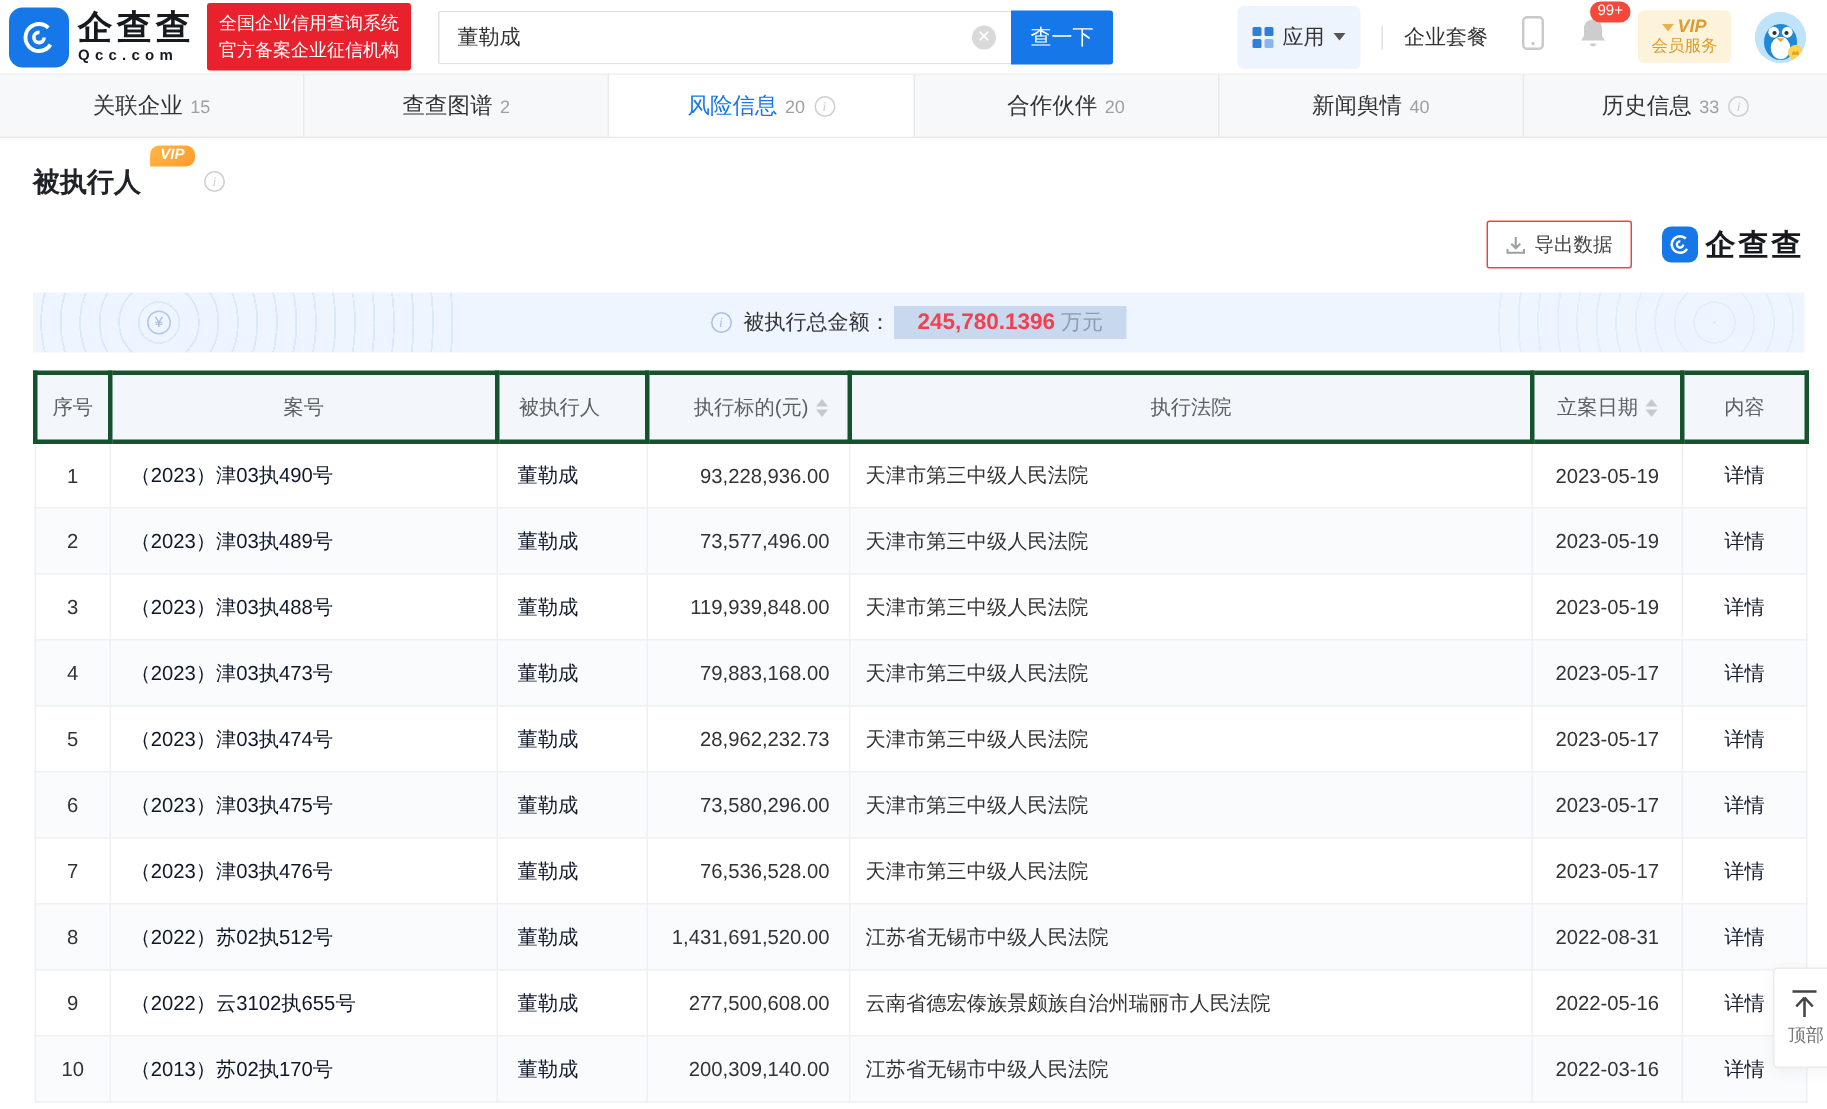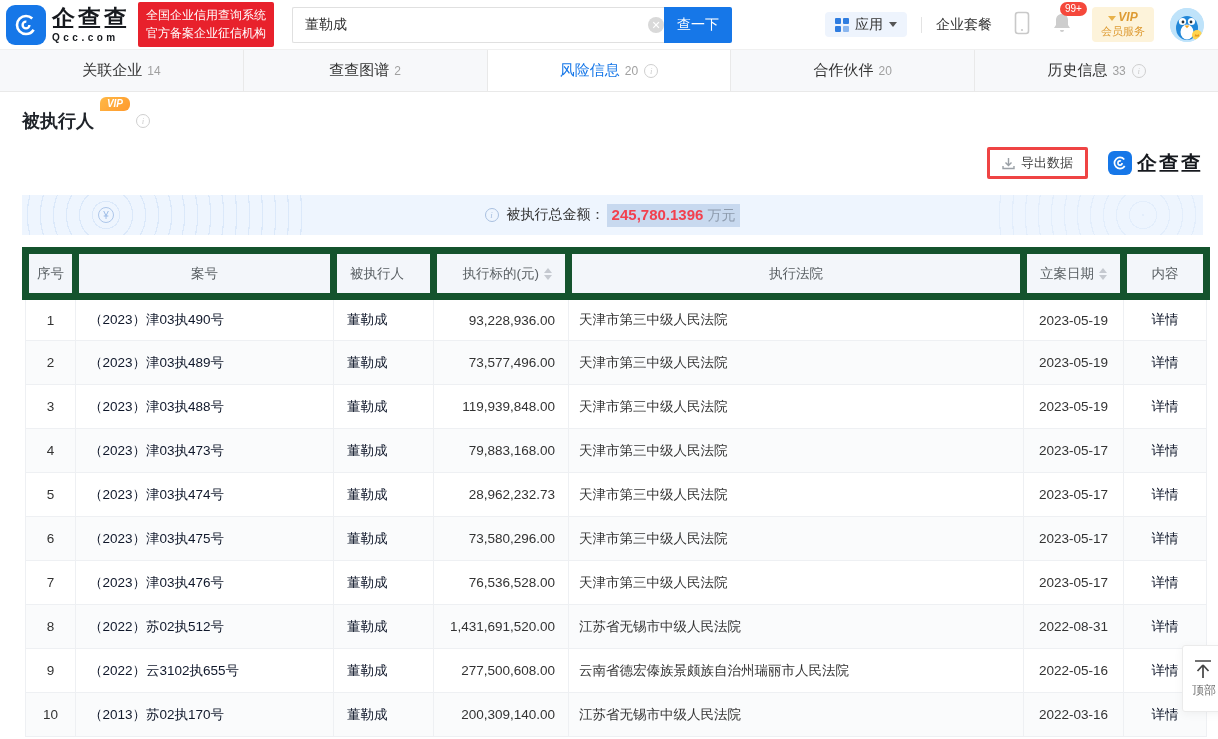--- a/index.html
+++ b/index.html
@@ -10,23 +10,23 @@
   .hdr { height:50px; display:flex; align-items:center; padding:0 14px 0 6px; background:#fff; border-bottom:1px solid #f0f0f0; position:relative; }
   .logo { display:flex; align-items:center; cursor:pointer; }
   .logo-ic { width:40px; height:40px; border-radius:9px; background:#1677e8; display:flex; align-items:center; justify-content:center; }
   .logo-txt { margin-left:6px; line-height:1; }
   .logo-cn { font-size:23px; font-weight:bold; color:#16191e; letter-spacing:3px; }
   .logo-en { font-size:10px; font-weight:bold; color:#16191e; letter-spacing:3.5px; margin-top:3px; }
   .redbadge { margin-left:8px; background:#e8212c; color:#fff; font-size:12px; line-height:1.45; padding:5px 8px; border-radius:2px; white-space:nowrap; }
   .search { display:flex; margin-left:18px; height:36px; }
   .search input { width:382px; height:36px; border:1px solid #e0e0e0; border-right:none; border-radius:2px 0 0 2px; padding:0 30px 0 12px; font-size:14px; color:#333; outline:none; font-family:inherit; }
   .clear-ic { width:16px; height:16px; border-radius:50%; background:#d9d9d9; color:#fff; font-size:11px; line-height:16px; text-align:center; margin-left:-26px; margin-top:10px; cursor:pointer; z-index:2; }
-  .search-btn { width:68px; height:36px; background:#1677e8; color:#fff; border:none; font-size:14px; border-radius:0 2px 2px 0; cursor:pointer; font-family:inherit; }
+  .search-btn { width:68px; height:36px; background:#1677e8; color:#fff; border:none; font-size:14px; border-radius:0 2px 2px 0; cursor:pointer; margin-left:10px; font-family:inherit; }
   .hdr-right { margin-left:auto; display:flex; align-items:center; }
-  .apps-btn { display:flex; align-items:center; background:#eef4fd; border-radius:4px; height:25px; padding:0 10px; cursor:pointer; font-size:14px; color:#333; }
+  .apps-btn { display:flex; align-items:center; background:#eef4fd; border-radius:4px; height:42px; padding:0 10px; cursor:pointer; font-size:14px; color:#333; }
   .apps-btn .caret { width:0; height:0; border-left:4px solid transparent; border-right:4px solid transparent; border-top:5px solid #555; margin-left:6px; }
   .grid-ic { width:14px; height:14px; display:grid; grid-template-columns:6px 6px; grid-template-rows:6px 6px; gap:2px; margin-right:6px; }
   .grid-ic i { background:#2f7de0; border-radius:1px; }
   .grid-ic i:nth-child(4){ background:#8ab6ef; }
   .hdiv { width:1px; height:16px; background:#e3e3e3; margin:0 14px; }
   .pkg { font-size:14px; color:#333; cursor:pointer; }
   .phone-ic { margin-left:22px; cursor:pointer; }
   .bell-wrap { position:relative; margin-left:22px; cursor:pointer; }
   .badge99 { position:absolute; top:-10px; left:8px; background:#f5483b; color:#fff; font-size:10px; line-height:14px; padding:0 5px; border-radius:8px; white-space:nowrap; }
   .vipbadge { margin-left:20px; background:#fdf3da; border-radius:4px; padding:3px 9px; text-align:center; line-height:1.25; cursor:pointer; }
@@ -48,43 +48,43 @@
   .title-row { margin-top:17px; display:flex; align-items:center; }
   .pg-title { font-size:18px; font-weight:bold; color:#1f2329; position:relative; }
   .vip-flag { position:absolute; top:-12px; right:-36px; background:linear-gradient(135deg,#ffb845,#ff9a2e); color:#fff; font-size:10px; font-weight:bold; font-style:italic; padding:1px 7px 2px; border-radius:6px 6px 6px 0; }
   .title-info { margin-left:42px; }
   .subtab-row { margin-top:14px; display:flex; align-items:center; }
   .subtab { font-size:15px; color:#666; margin-right:30px; padding-bottom:9px; cursor:pointer; position:relative; }
   .subtab .cnt { color:#f0453f; font-weight:bold; margin-left:4px; }
   .subtab.active { color:#222; font-weight:bold; }
   .subtab.active::after { content:""; position:absolute; left:0; right:0; bottom:0; height:3px; background:#1677e8; border-radius:2px; }
   .right-tools { margin-left:auto; display:flex; align-items:center; padding-bottom:6px; }
-  .export-btn { display:flex; align-items:center; height:32px; border:3px solid #ef4444; border-radius:2px; background:#fff; padding:0 12px; font-size:13px; color:#444; cursor:pointer; }
+  .export-btn { display:flex; align-items:center; height:32px; border:1px solid #ef4444; border-radius:2px; background:#fff; padding:0 12px; font-size:13px; color:#444; cursor:pointer; }
   .export-btn svg { margin-right:6px; }
   .wmark { display:flex; align-items:center; margin-left:20px; }
   .wmark .ic { width:24px; height:24px; border-radius:6px; background:#1677e8; display:flex; align-items:center; justify-content:center; }
   .wmark .t { font-size:20px; font-weight:bold; color:#16191e; letter-spacing:2px; margin-left:5px; }
 
   
   .banner { margin-top:10px; height:40px; background:#eef5fe; position:relative; display:flex; align-items:center; justify-content:center; overflow:hidden; }
   .banner::before { content:""; position:absolute; left:0; top:0; width:290px; height:40px;
     background:repeating-radial-gradient(circle at 84px 20px, rgba(176,204,240,.55) 0 1.2px, rgba(176,204,240,0) 1.2px 13px); opacity:.55; }
   .banner::after { content:""; position:absolute; right:0; top:0; width:210px; height:40px;
     background:repeating-radial-gradient(circle at 150px 20px, rgba(176,204,240,.45) 0 1.2px, rgba(176,204,240,0) 1.2px 13px); opacity:.4; }
   .yen { position:absolute; left:76px; top:12px; width:16px; height:16px; border:1px solid #aec7ea; border-radius:50%; color:#9dbce6; font-size:10px; line-height:15px; text-align:center; z-index:1; }
   .b-label { font-size:14px; color:#333; margin-left:8px; }
-  .b-hl { background:#c8d9ef; padding:2px 5px; margin-left:2px; display:inline-flex; align-items:baseline; }
+  .b-hl { background:#c8d9ef; padding:2px 16px; margin-left:2px; display:inline-flex; align-items:baseline; }
   .b-amount { color:#f2404e; font-weight:bold; font-size:15px; }
   .b-unit { color:#8d9bad; font-size:14px; margin-left:4px; }
   .banner .info-ic { margin:0; border-color:#a9c0e0; color:#a9c0e0; }
 
   
   table { margin-top:12px; width:100%; border-collapse:collapse; table-layout:fixed; }
   col.c1{width:50px} col.c2{width:258px} col.c3{width:100px} col.c4{width:135px} col.c5{width:455px} col.c6{width:100px} col.c7{width:83px}
-  th { background:#f3f6fa; height:46px; font-size:13.5px; font-weight:normal; color:#5a6064; border:7px solid #14532d; }
+  th { background:#f3f6fa; height:46px; font-size:13.5px; font-weight:normal; color:#5a6064; border:3px solid #14532d; }
   td { height:44px; font-size:13.5px; color:#333; border:1px solid #eef0f3; }
   tr.even td { background:#fafbfc; }
   .al{ text-align:left; padding-left:13px; }
   .ar{ text-align:right; padding-right:13px; }
   .ac{ text-align:center; }
   td.court { padding-left:10px;font-family:Liberation Mono, monospace; }
   .link { color:#0f172a; cursor:pointer; }
   .sort { display:inline-flex; flex-direction:column; vertical-align:middle; margin-left:5px; }
   .sort i { width:0; height:0; border-left:4px solid transparent; border-right:4px solid transparent; }
   .sort .up { border-bottom:5px solid #c5c9d0; margin-bottom:2px; }
@@ -162,34 +162,38 @@
         <circle cx="27" cy="27" r="5" fill="#ffd44d"></circle>
           <path d="M24.5 28.5l1-2.6 1.5 1.3 1.5-1.3 1 2.6z" fill="#e89a1f"></path>
       </svg>
     </div>
   </div>
 </div>
 
 <div class="tabs" id="main-tabs">
     <div class="tab">
       <span>关联企业</span>
-      <span class="cnt">14</span>
+      <span class="cnt">15</span>
     </div>
     <div class="tab">
       <span>查查图谱</span>
       <span class="cnt">2</span>
     </div>
     <div class="tab active">
       <span>风险信息</span>
       <span class="cnt">20</span>
       <span class="info-ic">i</span>
     </div>
     <div class="tab">
       <span>合作伙伴</span>
       <span class="cnt">20</span>
+    </div>
+    <div class="tab">
+      <span>新闻舆情</span>
+      <span class="cnt">40</span>
     </div>
     <div class="tab">
       <span>历史信息</span>
       <span class="cnt">33</span>
       <span class="info-ic">i</span>
     </div>
   </div>
 
 <div class="content">
   <div class="title-row">

